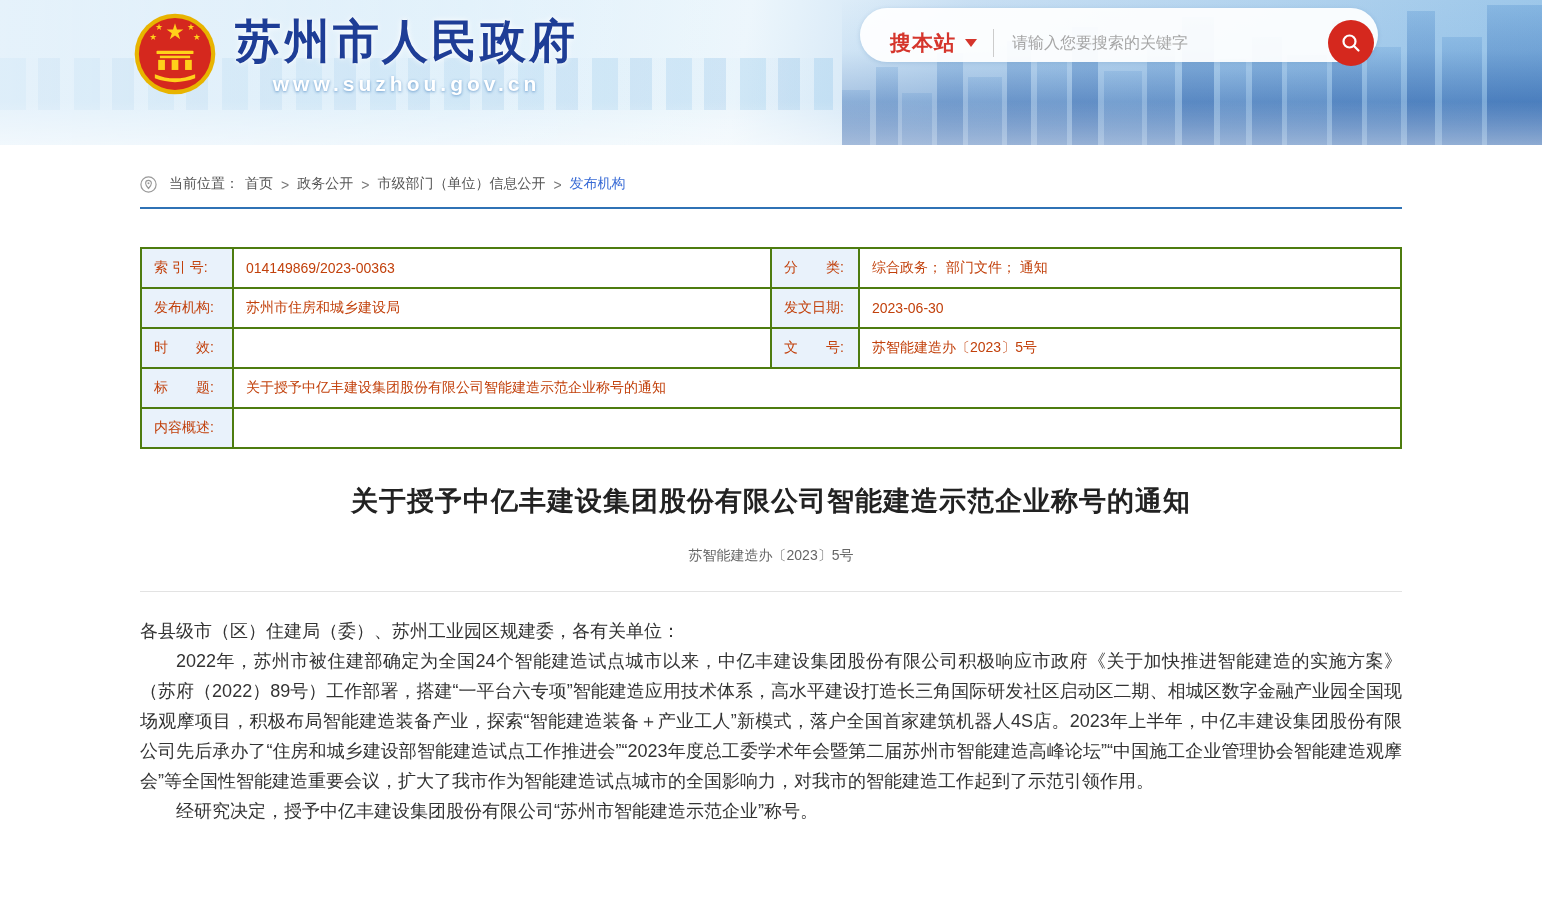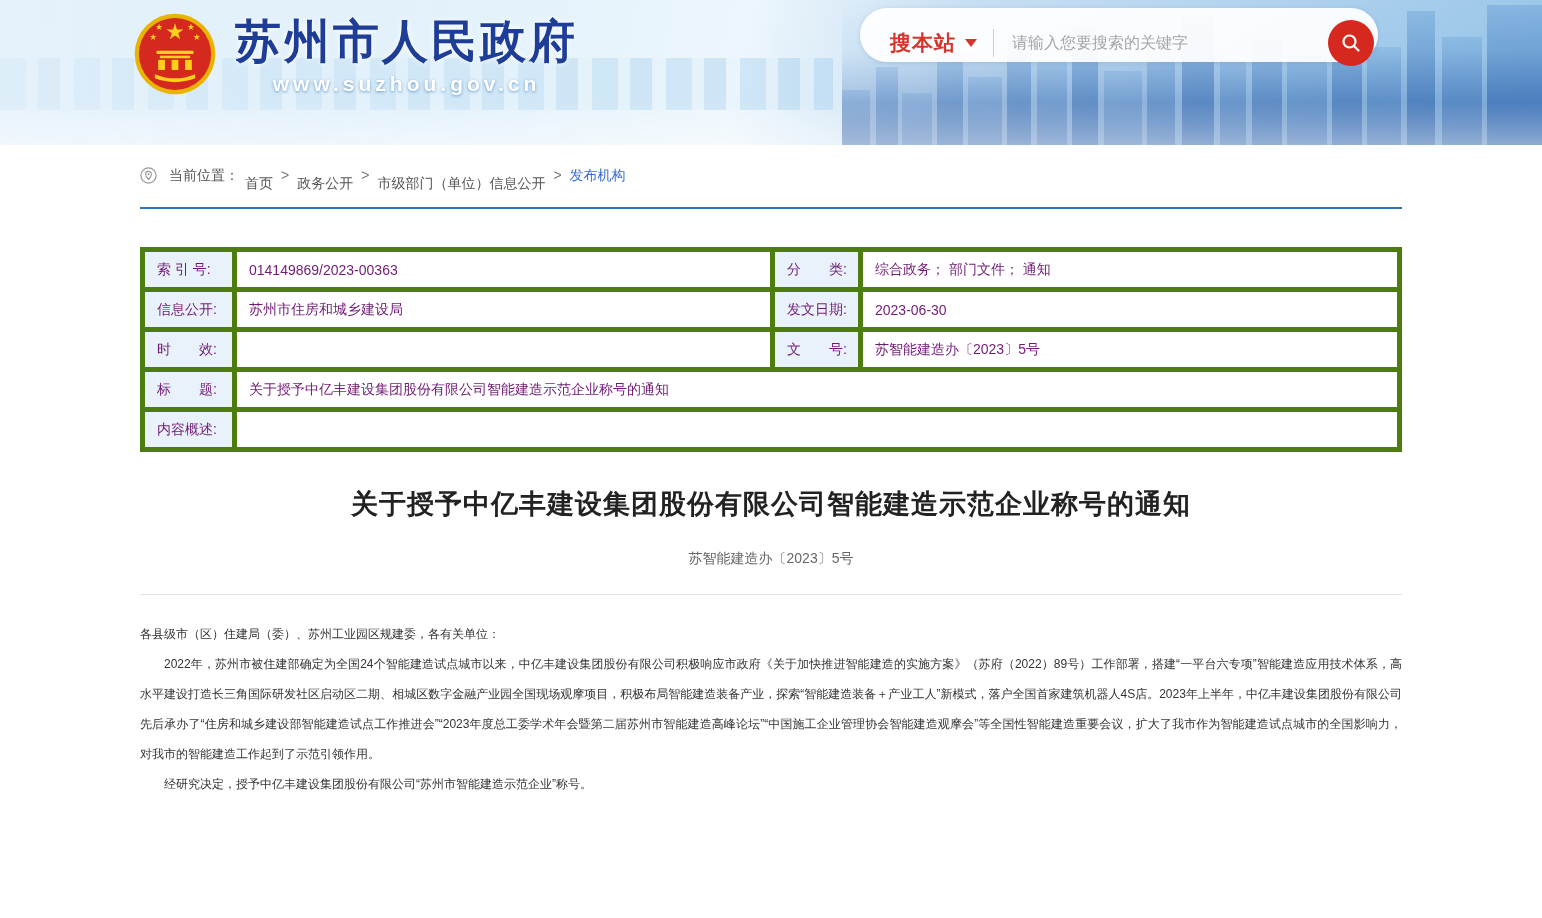--- a/index.html
+++ b/index.html
@@ -64,44 +64,44 @@
   }
   .search-input::placeholder { color:#a6a6a6; }
   .search-btn {
     width:46px; height:46px; border:none; border-radius:50%;
     background:#d5281e; cursor:pointer; flex:0 0 auto;
     display:flex; align-items:center; justify-content:center;
   }
   
   .container { width:1262px; margin:0 auto; }
   .breadcrumb {
-    margin-top:22px; display:flex; align-items:flex-start;
+    margin-top:22px; display:flex; align-items:flex-end;
     font-size:14px; color:#555;
   }
   .breadcrumb .pin { margin-right:12px; display:flex; }
   .crumb-label { color:#555; margin-right:6px; }
   .crumb-link { color:#555; text-decoration:none; cursor:pointer;margin-top:8px; }
   .crumb-sep { color:#777; margin:0 8px; }
   .crumb-current { color:#3a6cd6; cursor:pointer; }
   .blue-rule { margin-top:14px; border-bottom:2px solid #2f72b5; }
   
   .meta-table { width:100%; border-collapse:collapse; margin-top:38px; table-layout:fixed; }
   .meta-table td {
-    border:5px solid #4d7c0f; height:40px; font-size:14px; color:#701a75;
+    border:2px solid #4d7c0f; height:40px; font-size:14px; color:#c2410c;
     padding:0 12px; overflow:hidden; white-space:nowrap;
   }
   .meta-table td.lbl { background:#e9f2fb; padding:0 6px 0 12px; }
   
   .doc-title {
     margin-top:34px; text-align:center; font-size:27px; font-weight:bold;
     color:#222; letter-spacing:1px;
   }
   .doc-number { margin-top:28px; text-align:center; font-size:14px; color:#666; }
   .doc-rule { margin-top:26px; border-bottom:1px solid #e3e3e3; }
-  .doc-body { margin-top:24px; font-size:12px; line-height:30px; color:#333; text-align:justify; }
+  .doc-body { margin-top:24px; font-size:18px; line-height:30px; color:#333; text-align:justify; }
   .doc-body .para { text-indent:2em; }
   .doc-body .salutation { text-indent:0; }
   .sign-block { margin-top:50px; display:flex; justify-content:flex-end; }
   .sign-inner { text-align:center; font-size:14px; color:#333; line-height:34px; }
 </style>
 </head>
 <body>
 
 <header class="site-header">
   <div class="skyline-left"></div>
@@ -197,21 +197,21 @@
         <col>
       </colgroup>
     <tbody>
         <tr>
       <td class="lbl">索 引 号:</td>
       <td>014149869/2023-00363</td>
       <td class="lbl">分　　类:</td>
       <td>综合政务； 部门文件； 通知</td>
     </tr>
     <tr>
-      <td class="lbl">信息公开:</td>
+      <td class="lbl">发布机构:</td>
       <td>苏州市住房和城乡建设局</td>
       <td class="lbl">发文日期:</td>
       <td>2023-06-30</td>
     </tr>
     <tr>
       <td class="lbl">时　　效:</td>
       <td></td>
       <td class="lbl">文　　号:</td>
       <td>苏智能建造办〔2023〕5号</td>
     </tr>

